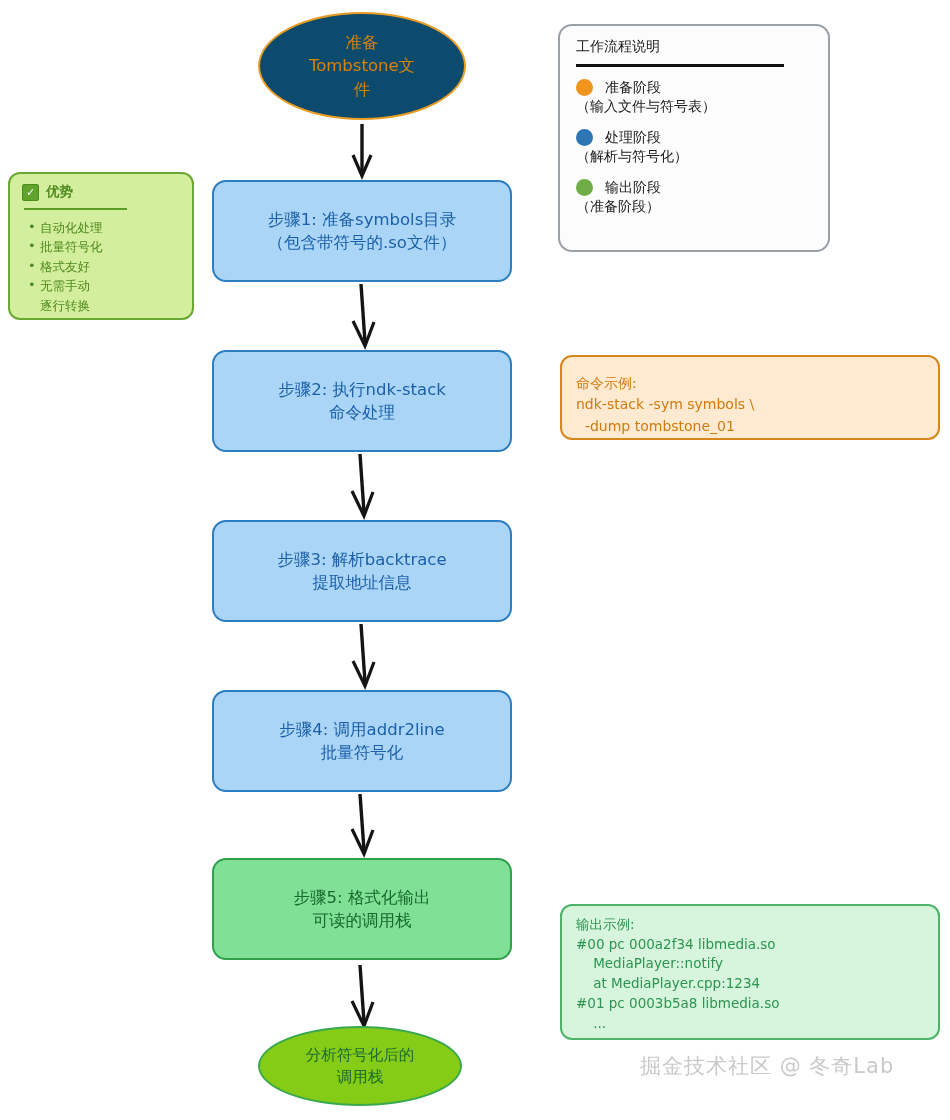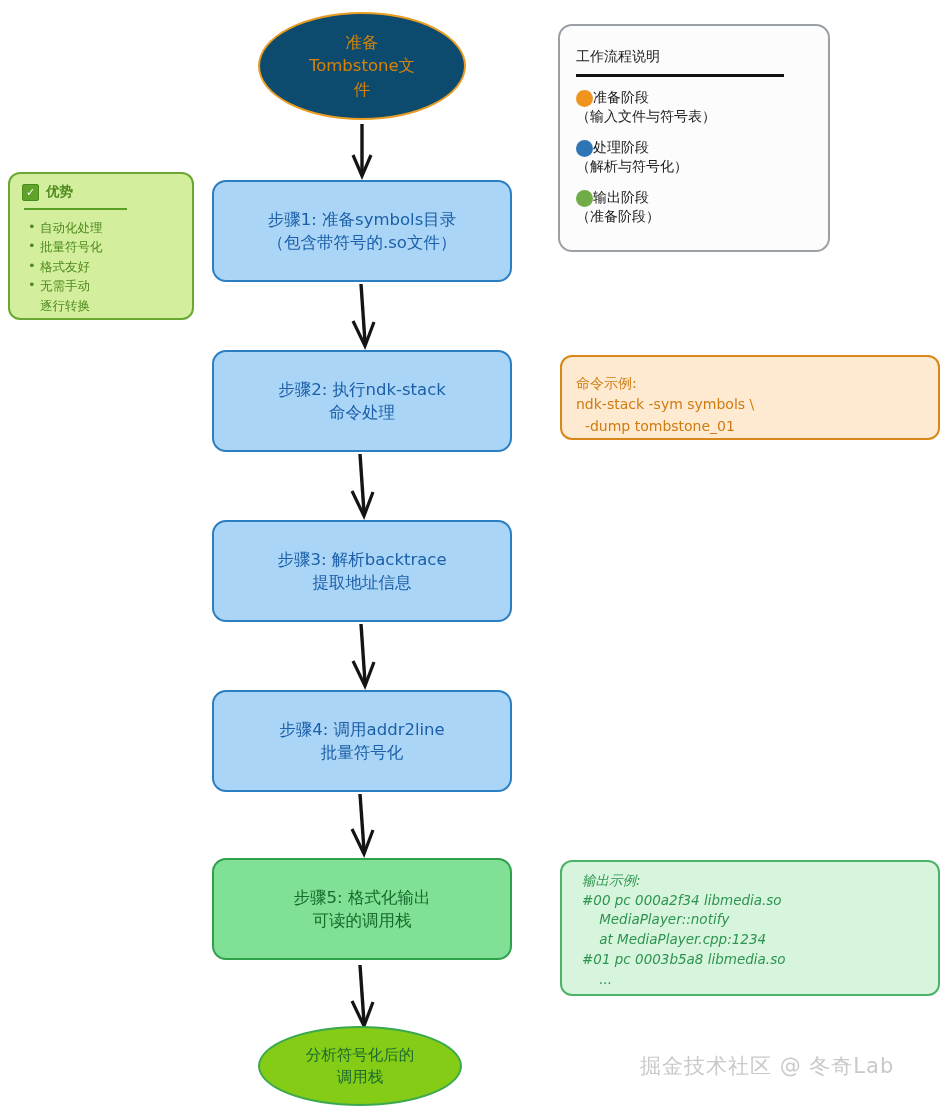--- a/index.html
+++ b/index.html
@@ -145,36 +145,37 @@
   .adv-list li.cont { padding-left: 14px; }
   .adv-list li.cont::before { content: ""; }
 
   
   .legend-box {
     left: 558px; top: 24px;
     width: 272px; height: 228px;
     background: #fcfcfc;
     border: 2.5px solid #9aa0a6;
     border-radius: 14px;
-    padding: 22px 14px 0 16px;
+    padding: 12px 14px 0 16px;
   }
   .legend-title {
     font-size: 14px;
     color: #1a1a1a;
   }
   .legend-rule {
     margin: 8px 0 12px 0;
     width: 208px;
     height: 2.5px;
     background: #111111;
   }
   .legend-item { margin-bottom: 13px; }
   .legend-row {
     display: flex;
-    align-items: flex-end;
+    align-items: flex-start;
+    gap: 12px;
   }
   .legend-dot {
     width: 17px; height: 17px;
     border-radius: 50%;
     flex: 0 0 auto;
   }
   .legend-label { font-size: 14px; color: #1a1a1a; }
   .legend-sub {
     font-size: 14px;
     color: #1a1a1a;
@@ -188,30 +189,29 @@
     width: 380px; height: 85px;
     background: #fdead0;
     border: 2.5px solid #d9861a;
     padding: 16px 14px;
     color: #d07a10;
     font-size: 14px;
     line-height: 1.52;
     white-space: pre;
   }
   .out-box {
-    left: 560px; top: 860px;
+    left: 560px; top: 904px;
     width: 380px; height: 136px;
     background: #d6f5dc;
     border: 2.5px solid #4db368;
-    padding: 9px 20px;
+    padding: 9px 14px;
     color: #2d9450;
     font-size: 13.5px;
     line-height: 1.46;
     white-space: pre;
-    font-style: italic;
   }
 
   
   .watermark {
     position: absolute;
     left: 640px; top: 1052px;
     font-size: 21px;
     color: #c9c9c9;
     letter-spacing: 1px;
     white-space: nowrap;

